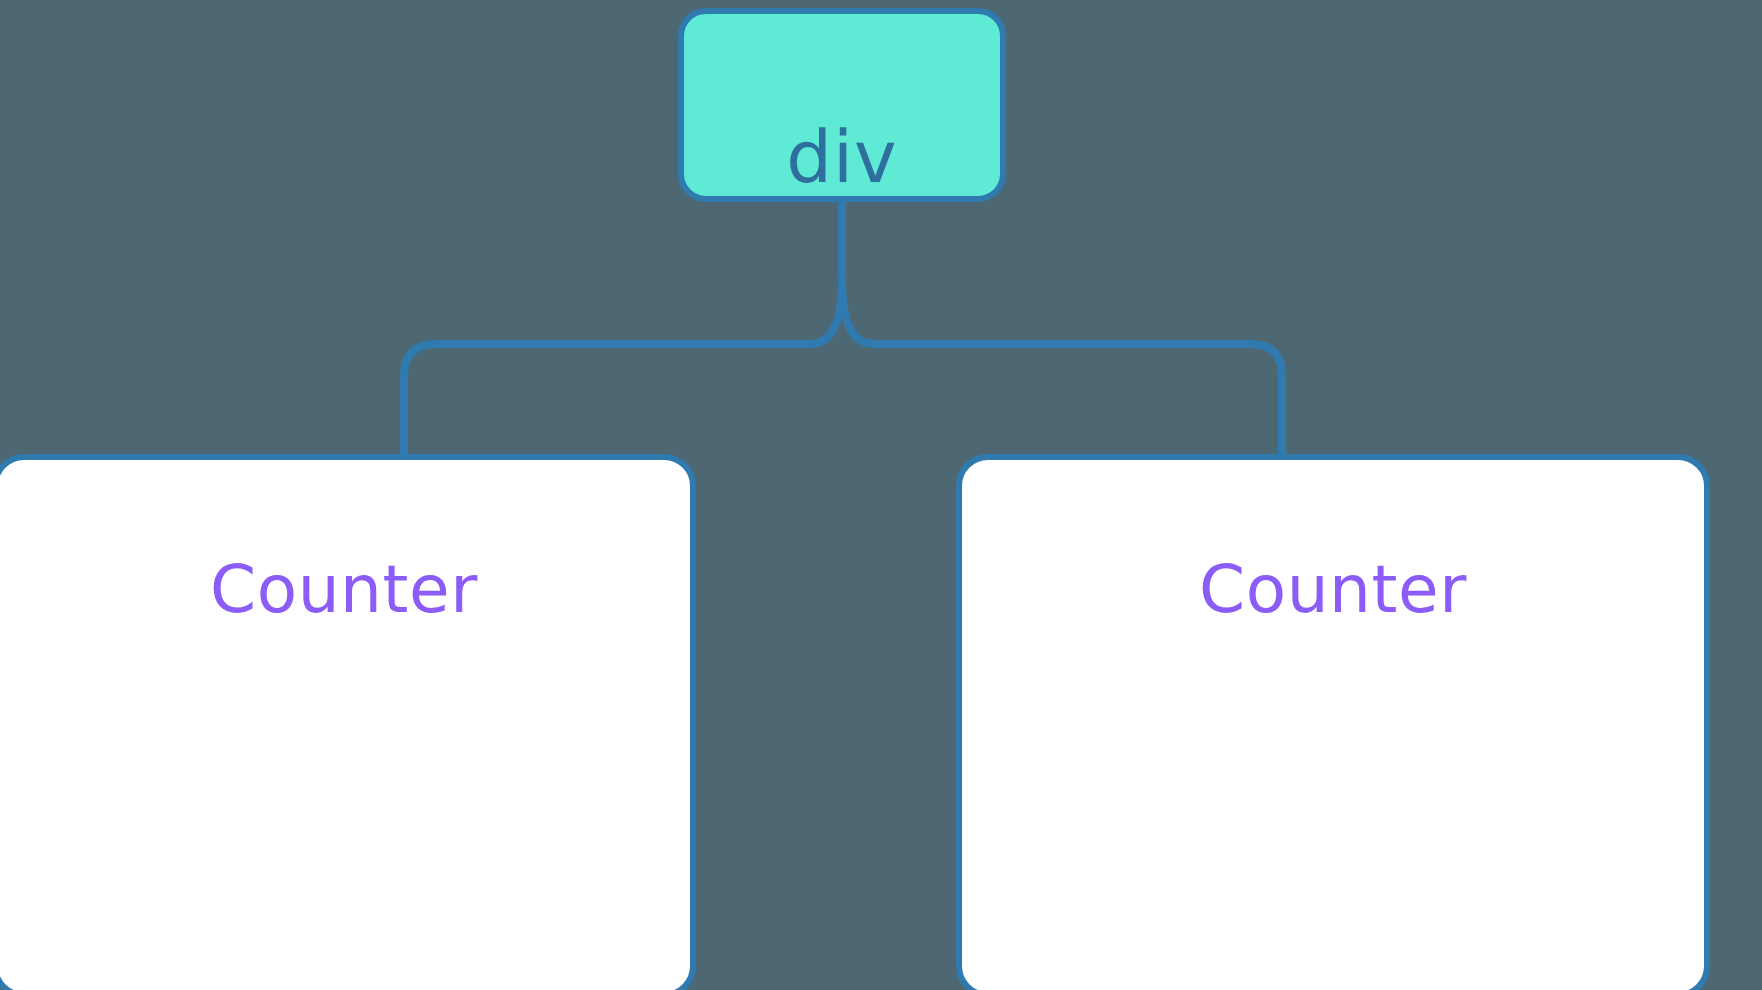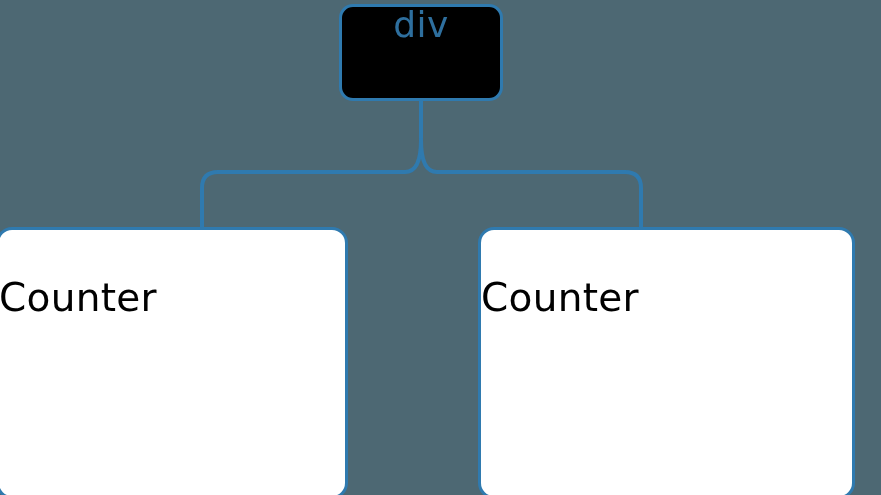--- a/index.html
+++ b/index.html
@@ -27,26 +27,26 @@
     left: 0;
     top: 0;
     width: 881px;
     height: 495px;
     pointer-events: none;
   }
 
   
   .node-box {
     position: absolute;
-    background: #000000;
+    background: #5eead4;
     border: 3px solid #2f7aaf;
     border-radius: 14px;
     box-sizing: border-box;
     display: flex;
-    align-items: flex-start;
+    align-items: flex-end;
     justify-content: center;
   }
 
   #root-node {
     left: 339px;
     top: 4px;
     width: 164px;
     height: 97px;
   }
 
@@ -80,25 +80,25 @@
     top: 227px;
     width: 377px;
     height: 272px;
   }
 
   .card-title {
     position: absolute;
     left: 0;
     right: 0;
     top: 48px;
-    text-align: left;
+    text-align: center;
     font-family: "DejaVu Sans", sans-serif;
-    font-size: 39px;
+    font-size: 33px;
     font-weight: 400;
-    color: #000000;
+    color: #8b5cf6;
     letter-spacing: 0.3px;
     line-height: 1;
   }
 </style>
 </head>
 <body>
 
 <div id="stage">
 
   <svg id="connector-svg" viewBox="0 0 881 495" xmlns="http://www.w3.org/2000/svg">

